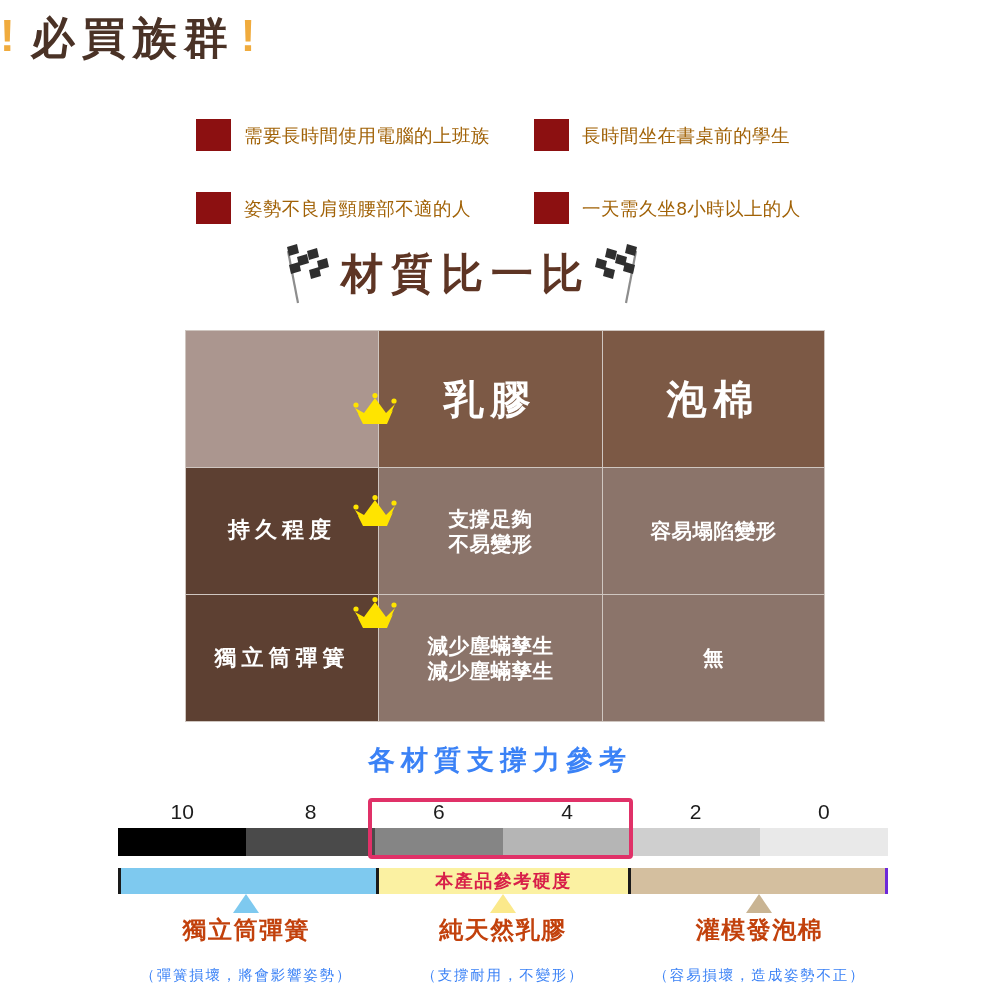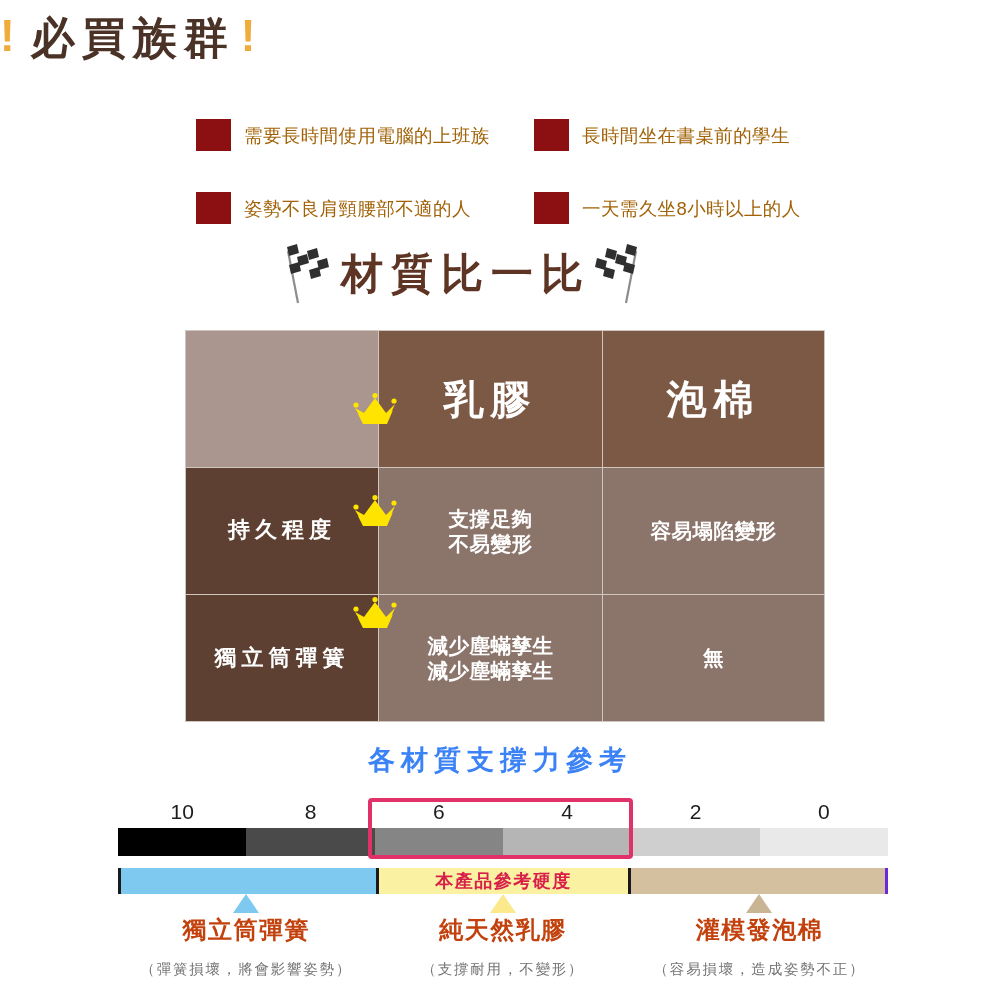--- a/index.html
+++ b/index.html
@@ -239,23 +239,23 @@
   .legend-name {
     font-size: 24px;
     font-weight: bold;
     color: #c2410c;
     letter-spacing: 1.5px;
     line-height: 1.25;
     white-space: nowrap;
   }
   .legend-note {
     font-size: 14.5px;
-    color: #737373;
+    color: #3b82f6;
     letter-spacing: 1.8px;
-    margin-top: 15px;
+    margin-top: 21px;
     white-space: nowrap;
   }
 </style>
 </head>
 <body>
 
 <div class="page-title">
   <span class="bang left">!</span><span>必買族群</span><span class="bang right">!</span>
 </div>
 

